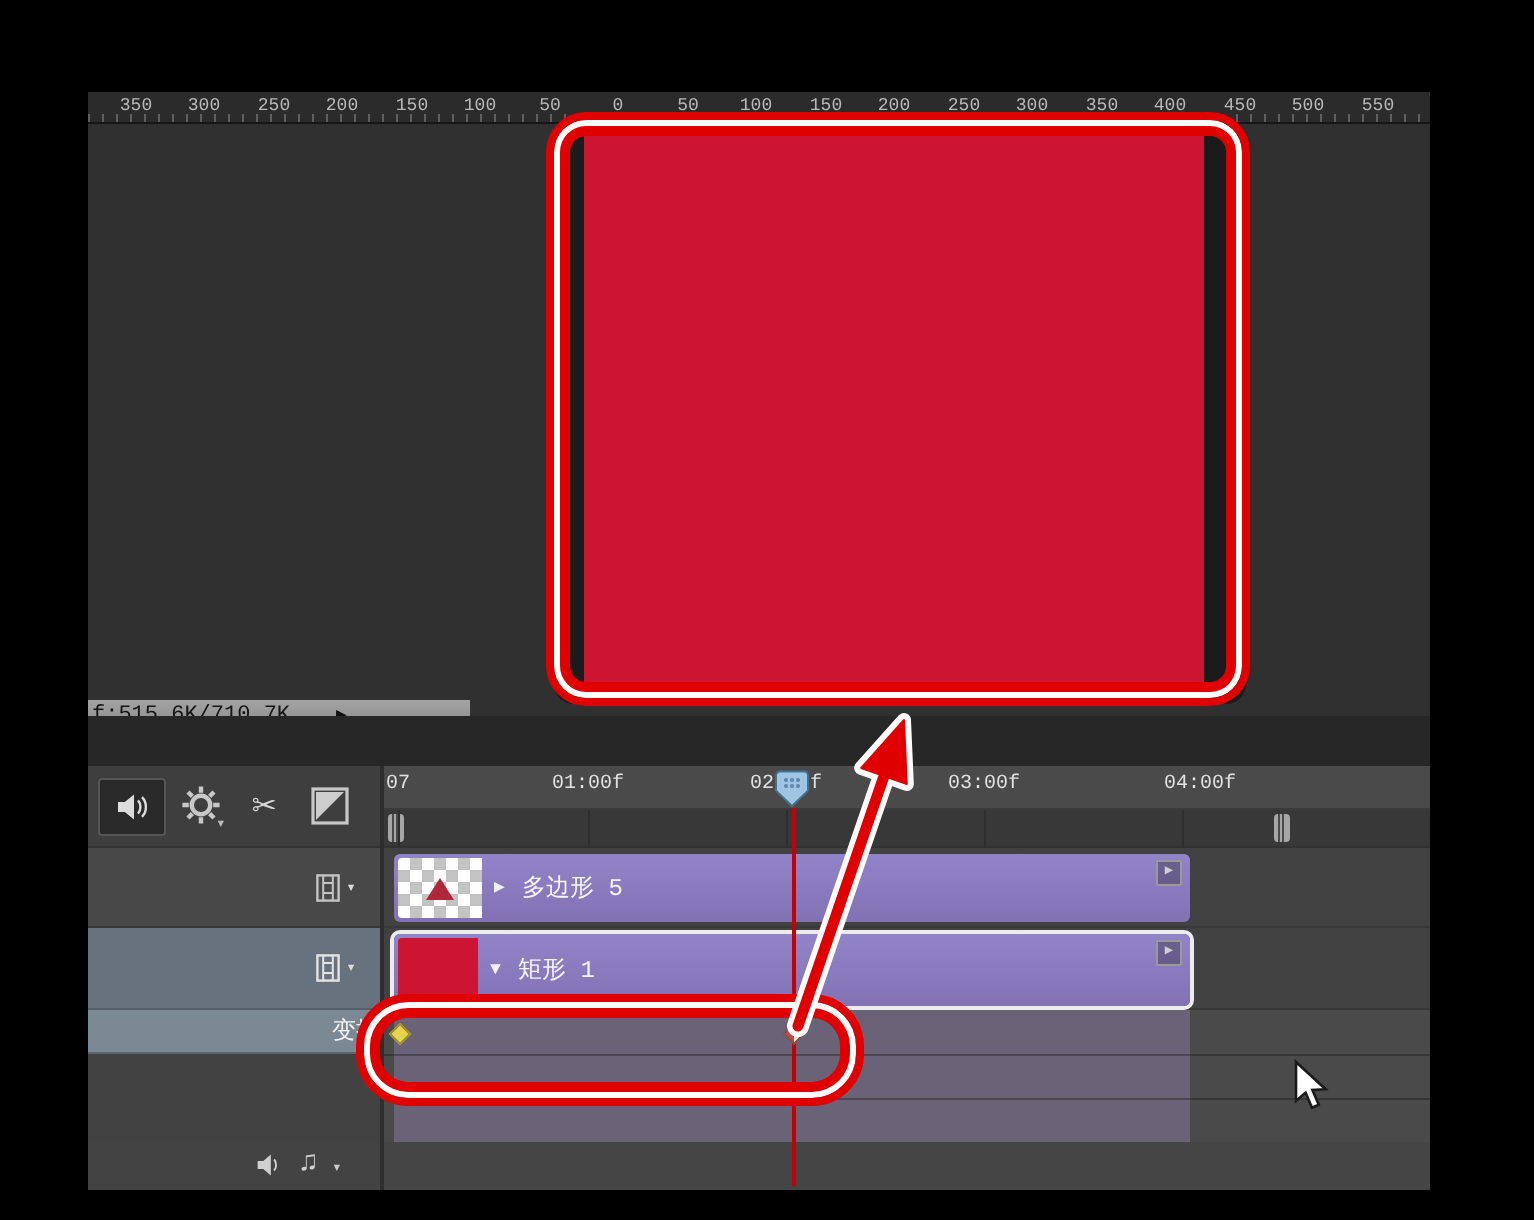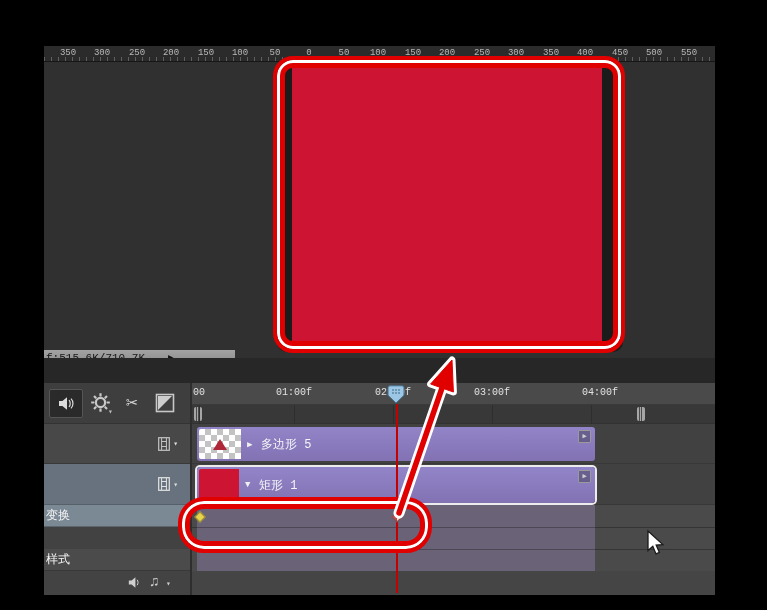--- a/index.html
+++ b/index.html
@@ -58,21 +58,21 @@
   }
   .tool-gear { position:absolute; left:46px; top:9px; width:21px; height:21px; }
   .gear-drop { position:absolute; left:64px; top:24px; font-size:8px; color:#bbb; }
   .tool-cut { position:absolute; left:82px; top:7px; font-size:20px; color:#d8d8d8; }
   .tool-trans { position:absolute; left:111px; top:10px; width:20px; height:20px; }
   .lt-row1 { position:absolute; left:0; top:41px; width:146px; height:40px; background:#484848; border-bottom:1px solid #393939; }
   .lt-row2 { position:absolute; left:0; top:81px; width:146px; height:41px; background:#67727e; border-bottom:1px solid #55606b; }
   .film-wrap { position:absolute; right:12px; top:50%; transform:translateY(-50%); display:flex; align-items:center; gap:3px; }
   .film-drop { font-size:8px; color:#ddd; }
   .lt-prop { position:absolute; left:0; width:146px; height:22px; font-size:12px; color:#f5f5f5;
-             line-height:22px; padding-left:2px; border-bottom:1px solid rgba(0,0,0,.25); }
+             line-height:22px; padding-left:2px; border-bottom:1px solid rgba(0,0,0,.25);text-align:right; }
   .lt-p1 { top:122px; background:#7b8995; }
   .lt-p2 { top:144px; background:#4b4b4b; }
   .lt-p3 { top:166px; background:#4b4b4b; }
   .lt-audio { position:absolute; left:0; top:188px; width:146px; height:24px; background:#434343; }
   .audio-note { position:absolute; left:106px; top:3px; font-size:14px; color:#cfcfcf; }
   .audio-drop { position:absolute; left:122px; top:8px; font-size:8px; color:#ccc; }
   .col-sep { position:absolute; left:146px; top:0; width:2px; height:212px; background:#2e2e2e; z-index:6; }
   
   .tr-ruler { position:absolute; left:146px; top:0; width:525px; height:22px; background:#4a4a4a; border-bottom:1px solid #3a3a3a; }
   .tlab { position:absolute; top:4px; transform:translateX(-50%); font-size:10px; color:#e2e2e2; white-space:nowrap; }
@@ -210,36 +210,35 @@
           <svg width="12" height="14" viewBox="0 0 12 14">
             <rect x="0.7" y="0.7" width="10.6" height="12.6" fill="none" stroke="#e4e4e4" stroke-width="1.2"></rect>
             <path d="M3.6 1v12M8.4 1v12" stroke="#e4e4e4" stroke-width="1"></path>
             <path d="M3.6 4.5h4.8M3.6 9.5h4.8" stroke="#e4e4e4" stroke-width="1"></path>
           </svg>
           <span class="film-drop">▾</span>
         </div>
       </div>
 
       <div class="lt-prop lt-p1">变换</div>
-      <div class="lt-prop lt-p3">样式</div>
 
       <div class="lt-audio">
         <svg width="14" height="13" viewBox="0 0 17 15" style="position:absolute;left:84px;top:5px;">
           <path d="M1 5h3.4L9 1.2v12.6L4.4 10H1z" fill="#cfcfcf"></path>
           <path d="M11 4.2c1.6 1.6 1.6 5 0 6.6" stroke="#cfcfcf" stroke-width="1.2" fill="none"></path>
         </svg>
         <span class="audio-note">♫</span>
         <span class="audio-drop">▾</span>
       </div>
     </div>
 
     <div class="col-sep"></div>
 
     <div class="tr-ruler">
-        <span class="tlab" style="left: 9px;">00</span>
+        <span class="tlab" style="left: 9px;">07</span>
         <span class="tlab" style="left: 104px;">01:00f</span>
         <span class="tlab" style="left: 203px;">02:00f</span>
         <span class="tlab" style="left: 302px;">03:00f</span>
         <span class="tlab" style="left: 401px; padding-left: 18px;">04:00f</span>
       </div>
     <div class="tr-workarea">
       <div class="wa-handle" style="left:4px;"></div>
       <div class="wa-handle" style="left:447px;"></div>
     <div class="wa-tick" style="left: 9px;"></div>
         <div class="wa-tick" style="left: 104px;"></div>

